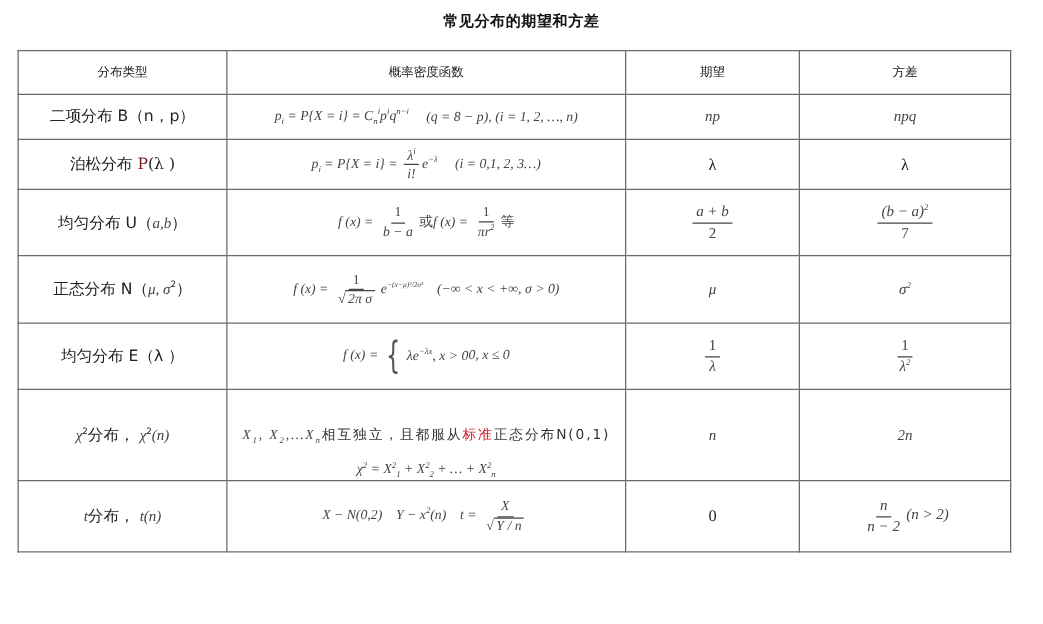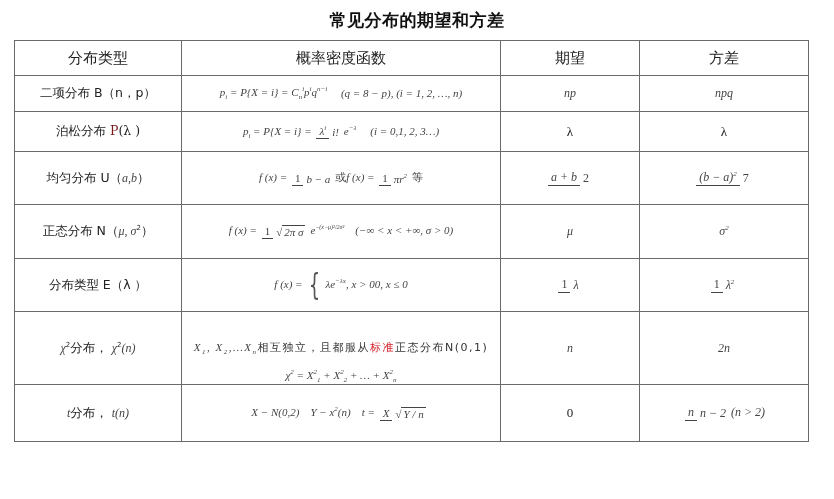--- a/index.html
+++ b/index.html
@@ -1,33 +1,33 @@
 <!DOCTYPE html>
 <html><head>
   <meta charset="utf-8">
   <style>
     html, body { margin: 0; padding: 0; background: #ffffff; }
     body { width: 834px; height: 499px; position: relative; overflow: hidden;
            font-family: "DejaVu Sans", "Liberation Sans", sans-serif; color: #222; }
     .title { position: absolute; left: 0; top: 9px; width: 834px; text-align: center;
-             font-size: 17px; font-weight: bold; color: #111; letter-spacing: 0.5px; }
+             font-size: 12px; font-weight: bold; color: #111; letter-spacing: 0.5px; }
     table.dist { position: absolute; left: 14px; top: 40px; width: 794px;
                  border-collapse: collapse; table-layout: fixed; }
     table.dist td, table.dist th { border: 1.5px solid #6a6a6a; padding: 0; text-align: center;
                  vertical-align: middle; overflow: hidden; }
-    table.dist th { font-weight: normal; font-size: 15px; color: #222; height: 34px; }
+    table.dist th { font-weight: normal; font-size: 10px; color: #222; height: 34px; }
     col.c1 { width: 167px; } col.c2 { width: 319px; } col.c3 { width: 139px; } col.c4 { width: 169px; }
     .name { font-size: 12.5px; color: #222; }
     .mono { font-family: "DejaVu Serif", "Liberation Serif", serif; }
     .math { font-family: "Liberation Serif", "DejaVu Serif", serif; font-style: italic;
             color: #444; font-size: 12px; }
     .upright { font-style: normal; }
     .sup { font-size: 7px; vertical-align: super; }
     .sub { font-size: 7px; vertical-align: sub; }
-    .frac { display: inline-flex; flex-direction: row; align-items: center;
+    .frac { display: inline-flex; flex-direction: column; align-items: center;
             vertical-align: middle; margin: 0 2px; }
     .frac .num { padding: 0 3px 1px; border-bottom: 1px solid #444; line-height: 1.1; }
     .frac .den { padding: 1px 3px 0; line-height: 1.1; }
     .sqrt { border-top: 1px solid #444; padding: 0 2px; margin-top: 47px; }
     .brace { display: inline-flex; align-items: center; vertical-align: middle; }
     .brace .bar { font-size: 30px; font-style: normal; line-height: 1; color: #555; margin-right: 1px;
                   font-family: "DejaVu Sans", sans-serif; transform: scaleX(0.6); }
     .brace .cases { display: inline-flex; text-align: left; line-height: 1.6; }
     .red { color: #d4202a; font-style: normal; }
     .cn { font-family: "DejaVu Sans", sans-serif; font-style: normal; }
@@ -122,21 +122,21 @@
           </span><span>e</span><span class="sup" style="font-size:6px">−(x−μ)²/2σ²</span>
         &nbsp;&nbsp;&nbsp;<span>(−∞ &lt; x &lt; +∞, σ &gt; 0)</span>
       </td>
       <td class="math">μ</td>
       <td class="math">
         <span>σ</span><span class="sup">2</span>
       </td>
     </tr>
 
     <tr style="height:53px">
-      <td class="name">分布类型 E（λ ）</td>
+      <td class="name">均匀分布 E（λ ）</td>
       <td class="math" style="font-size:11px">
         <span>f (x) = </span><span class="brace">
             <span class="bar">{</span>
             <span class="cases">
               <span><span>λe</span><span class="sup">−λx</span><span>, x &gt; 0</span></span>
               <span>0, x ≤ 0</span>
             </span>
           </span>
       </td>
       <td class="math">

